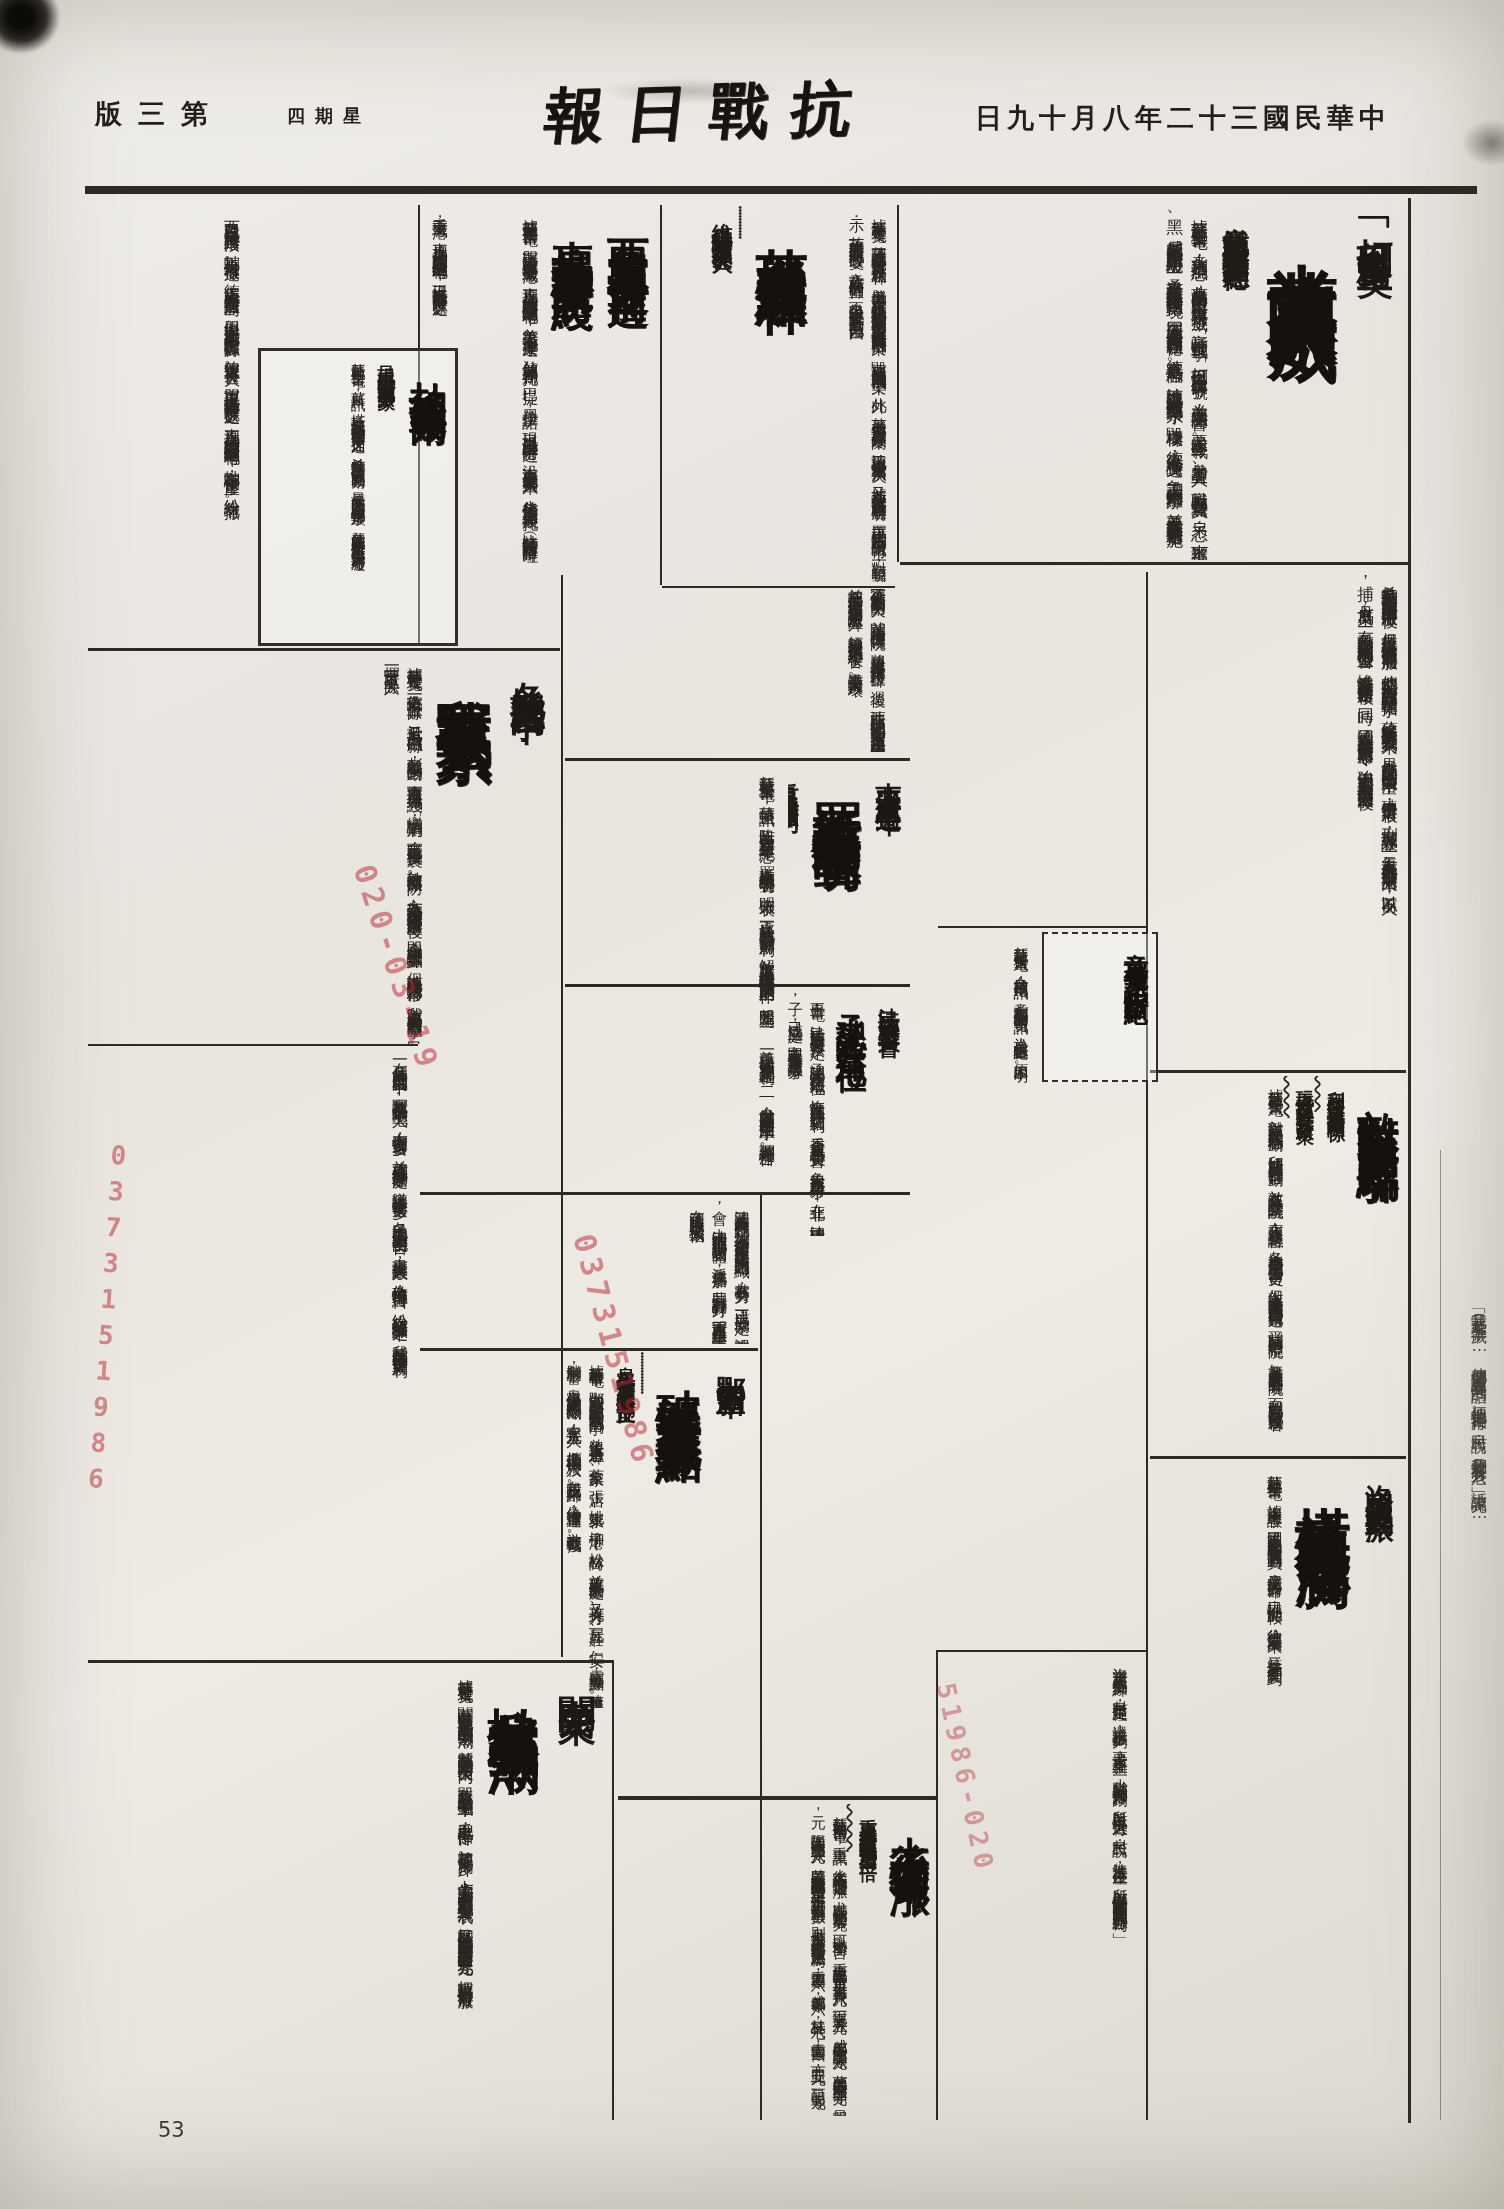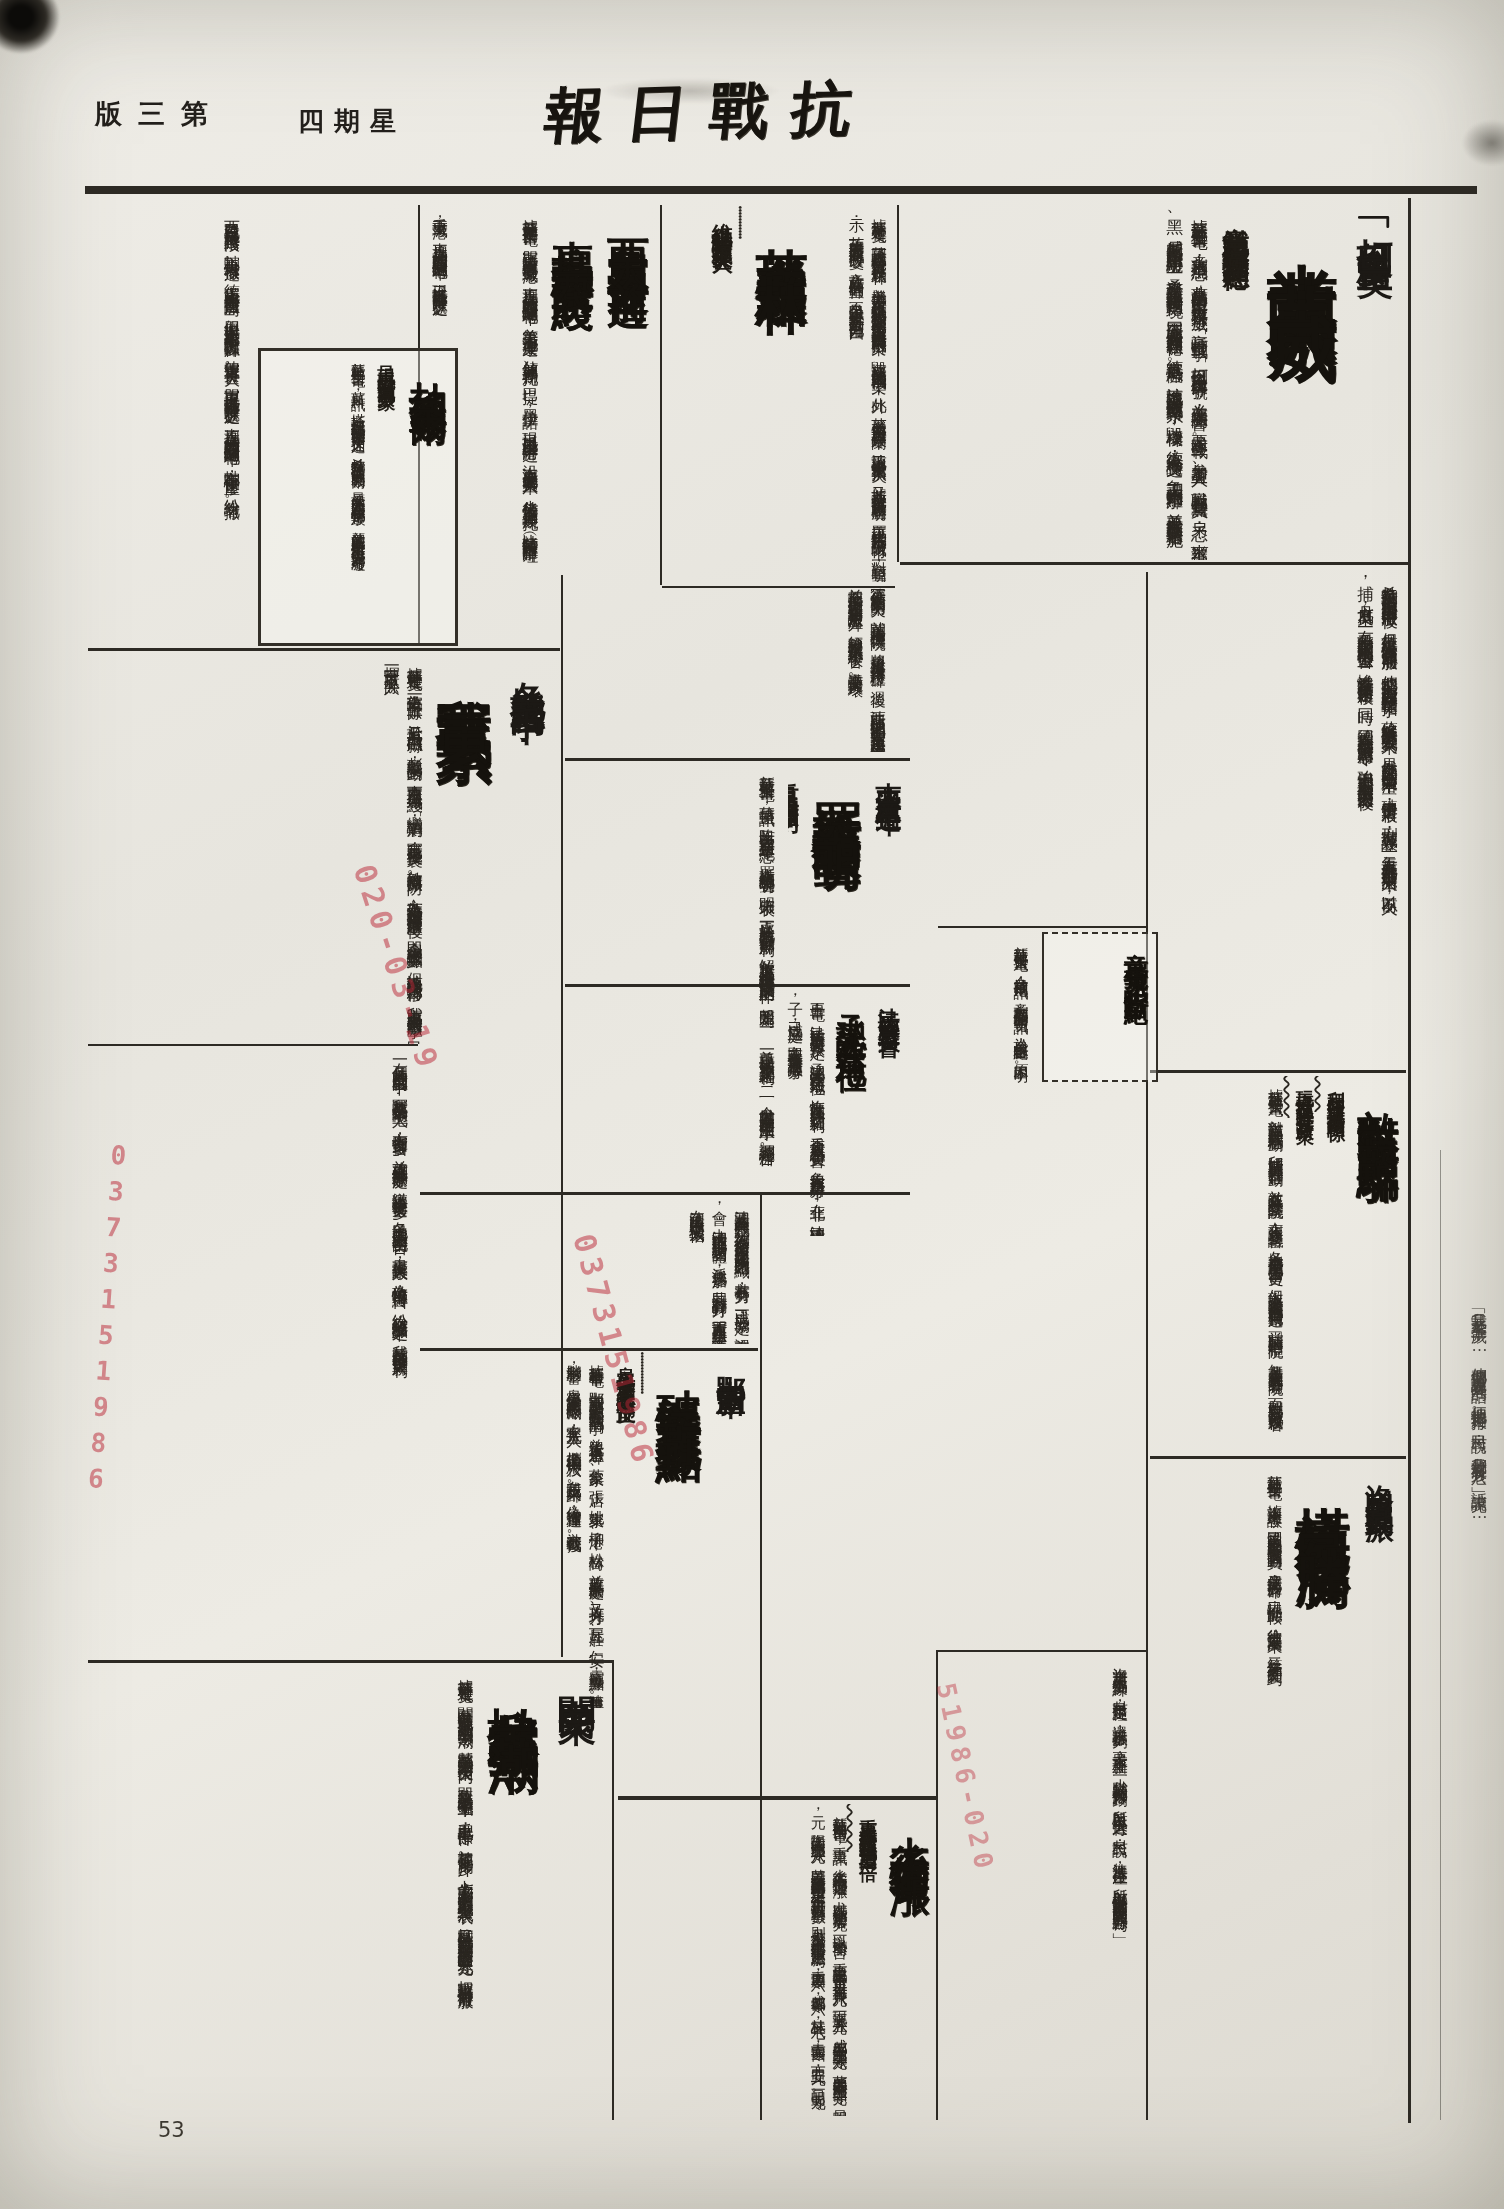--- a/index.html
+++ b/index.html
@@ -30,22 +30,23 @@
 </head>
 <body>
 
 <div class="page">
 
   <div class="blob" style="left:-18px;top:-20px;width:78px;height:74px;background:radial-gradient(closest-side,#0c0b09 30%,#2e2b25 65%,transparent 100%);"></div>
   <div class="blob" style="left:1462px;top:120px;width:60px;height:46px;background:radial-gradient(closest-side,rgba(40,37,30,.5),transparent 100%);"></div>
   <div class="blob" style="left:600px;top:78px;width:180px;height:26px;background:radial-gradient(closest-side,rgba(60,55,44,.25),transparent 100%);"></div>
 
   <div class="hdr" style="left:95px;top:96px;font-size:27px;letter-spacing:16px;">版三第</div>
-  <div class="hdr" style="left:298px;top:104px;font-size:26px;letter-spacing:10px;">四期星</div>
+  <div class="hdr" style="left:287px;top:104px;font-size:18px;letter-spacing:10px;">四期星</div>
   <div class="hdr masthead" style="left:545px;top:72px;">報日戰抗</div>
+  <div class="hdr" style="left:975px;top:100px;font-size:27px;letter-spacing:5px;">日九十月八年二十三國民華中</div>
   <div class="rule-h" style="left:85px;top:186px;width:1392px;height:8px;"></div>
 
   <div class="rule-v" style="left:1408px;top:198px;width:3px;height:1925px;"></div>
   <div class="rule-v" style="left:1440px;top:1150px;width:1px;height:970px;opacity:.45;"></div>
   <div class="rule-v" style="left:897px;top:205px;width:2px;height:357px;"></div>
   <div class="rule-v" style="left:660px;top:205px;width:2px;height:380px;"></div>
   <div class="rule-v" style="left:418px;top:205px;width:2px;height:440px;"></div>
   <div class="rule-v" style="left:561px;top:575px;width:2px;height:1082px;"></div>
   <div class="rule-v" style="left:1146px;top:572px;width:2px;height:1548px;"></div>
   <div class="rule-v" style="left:760px;top:1192px;width:2px;height:928px;"></div>

